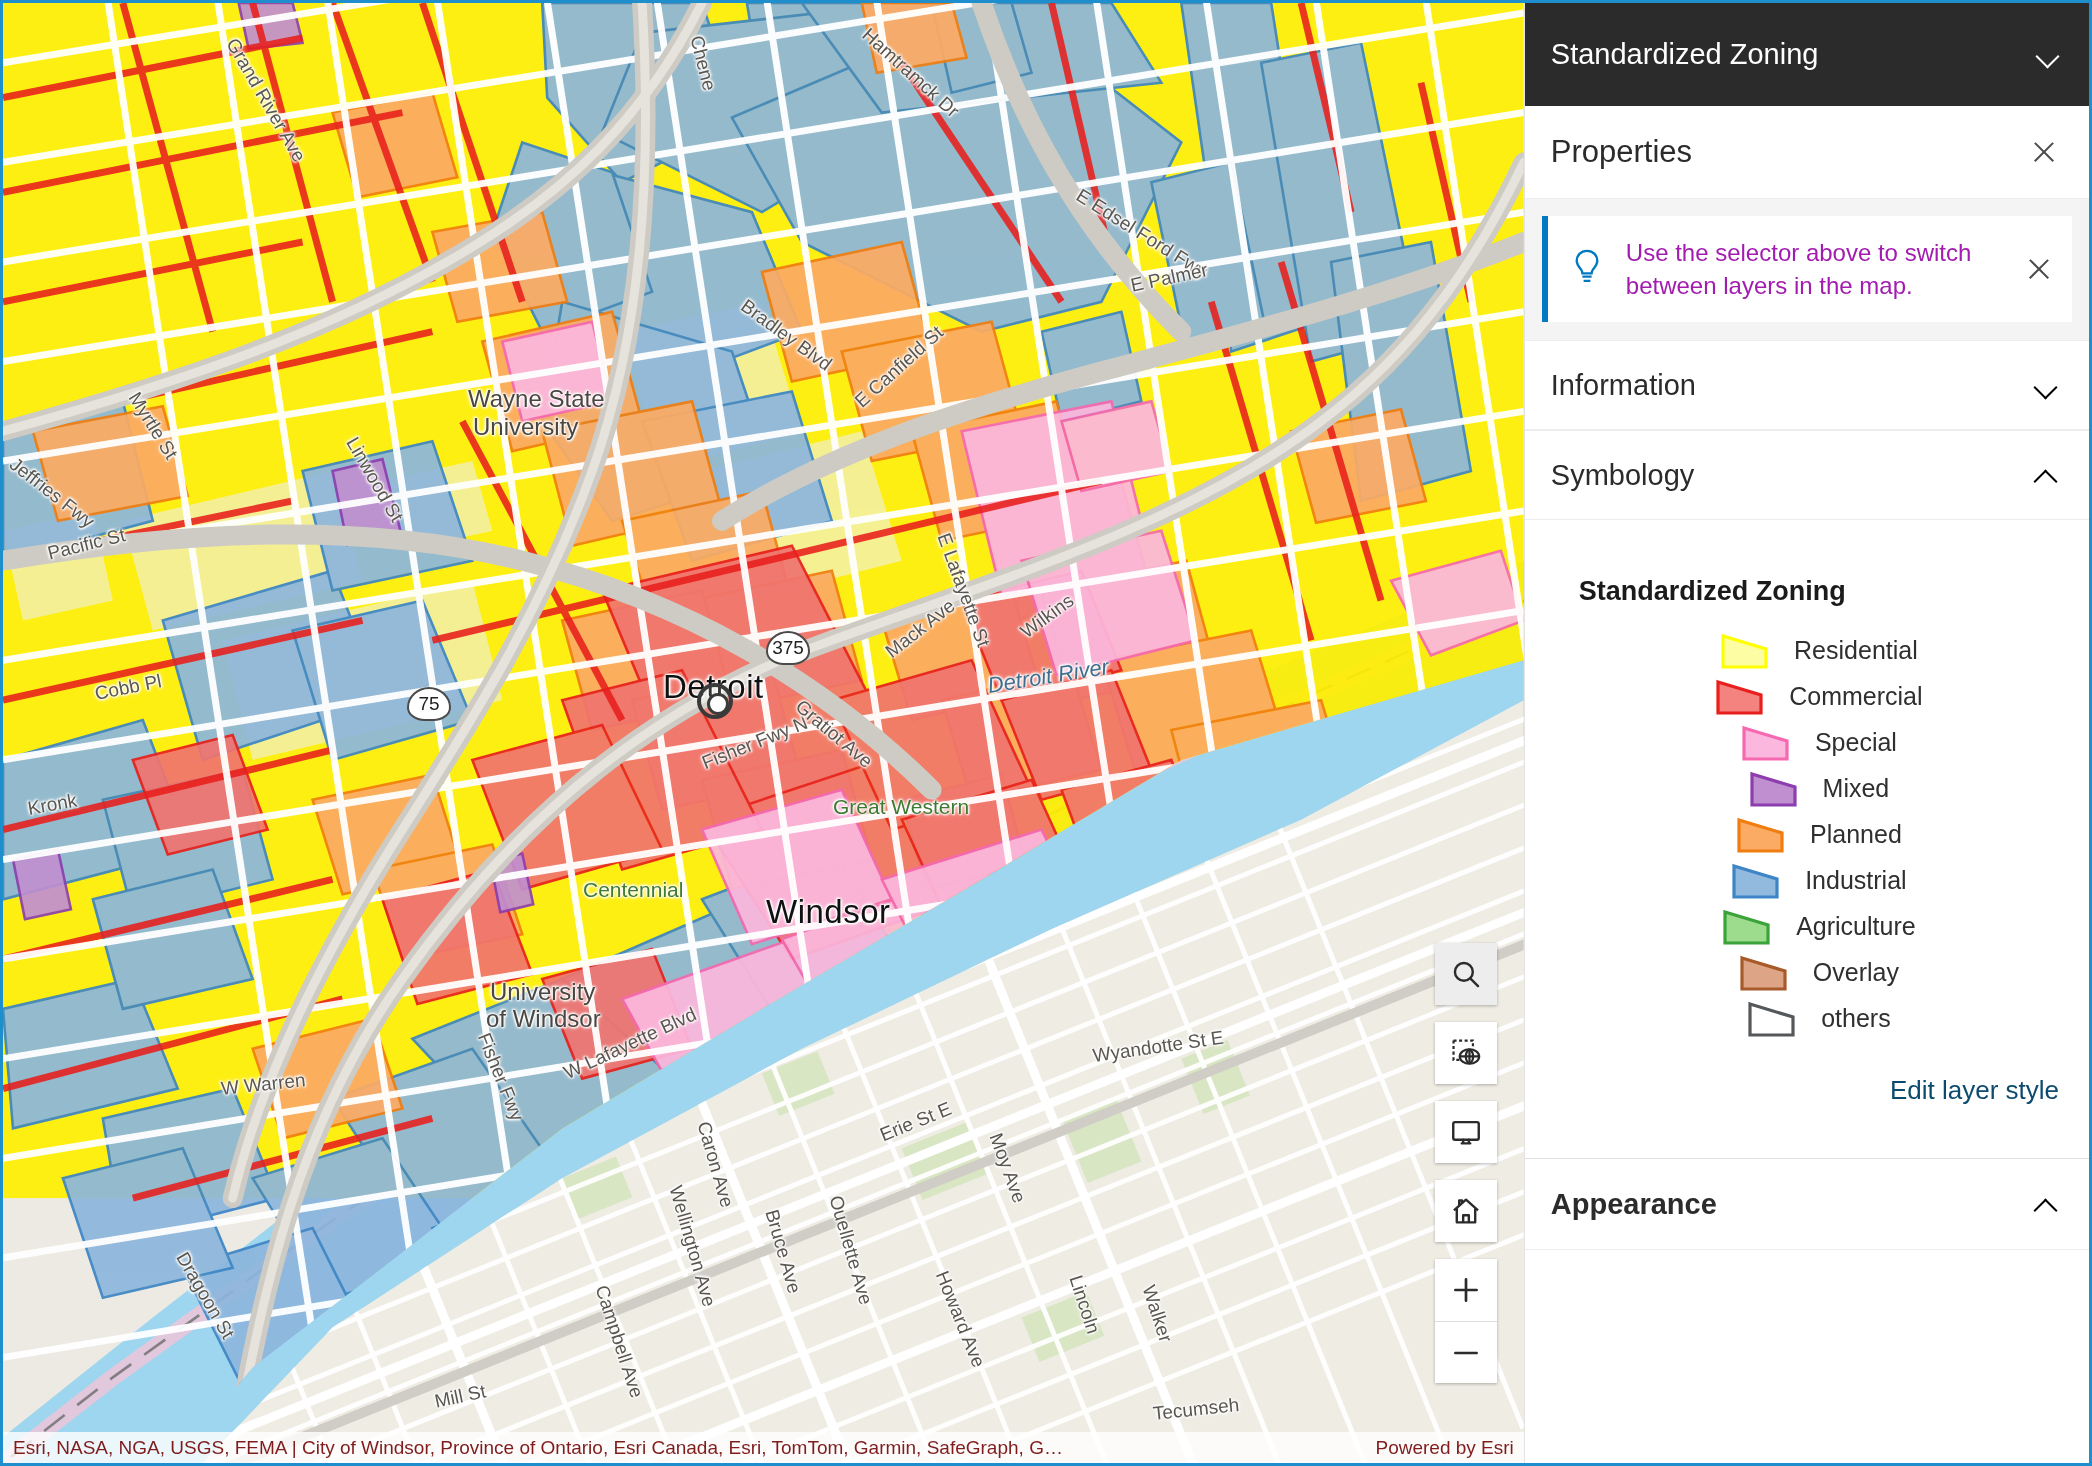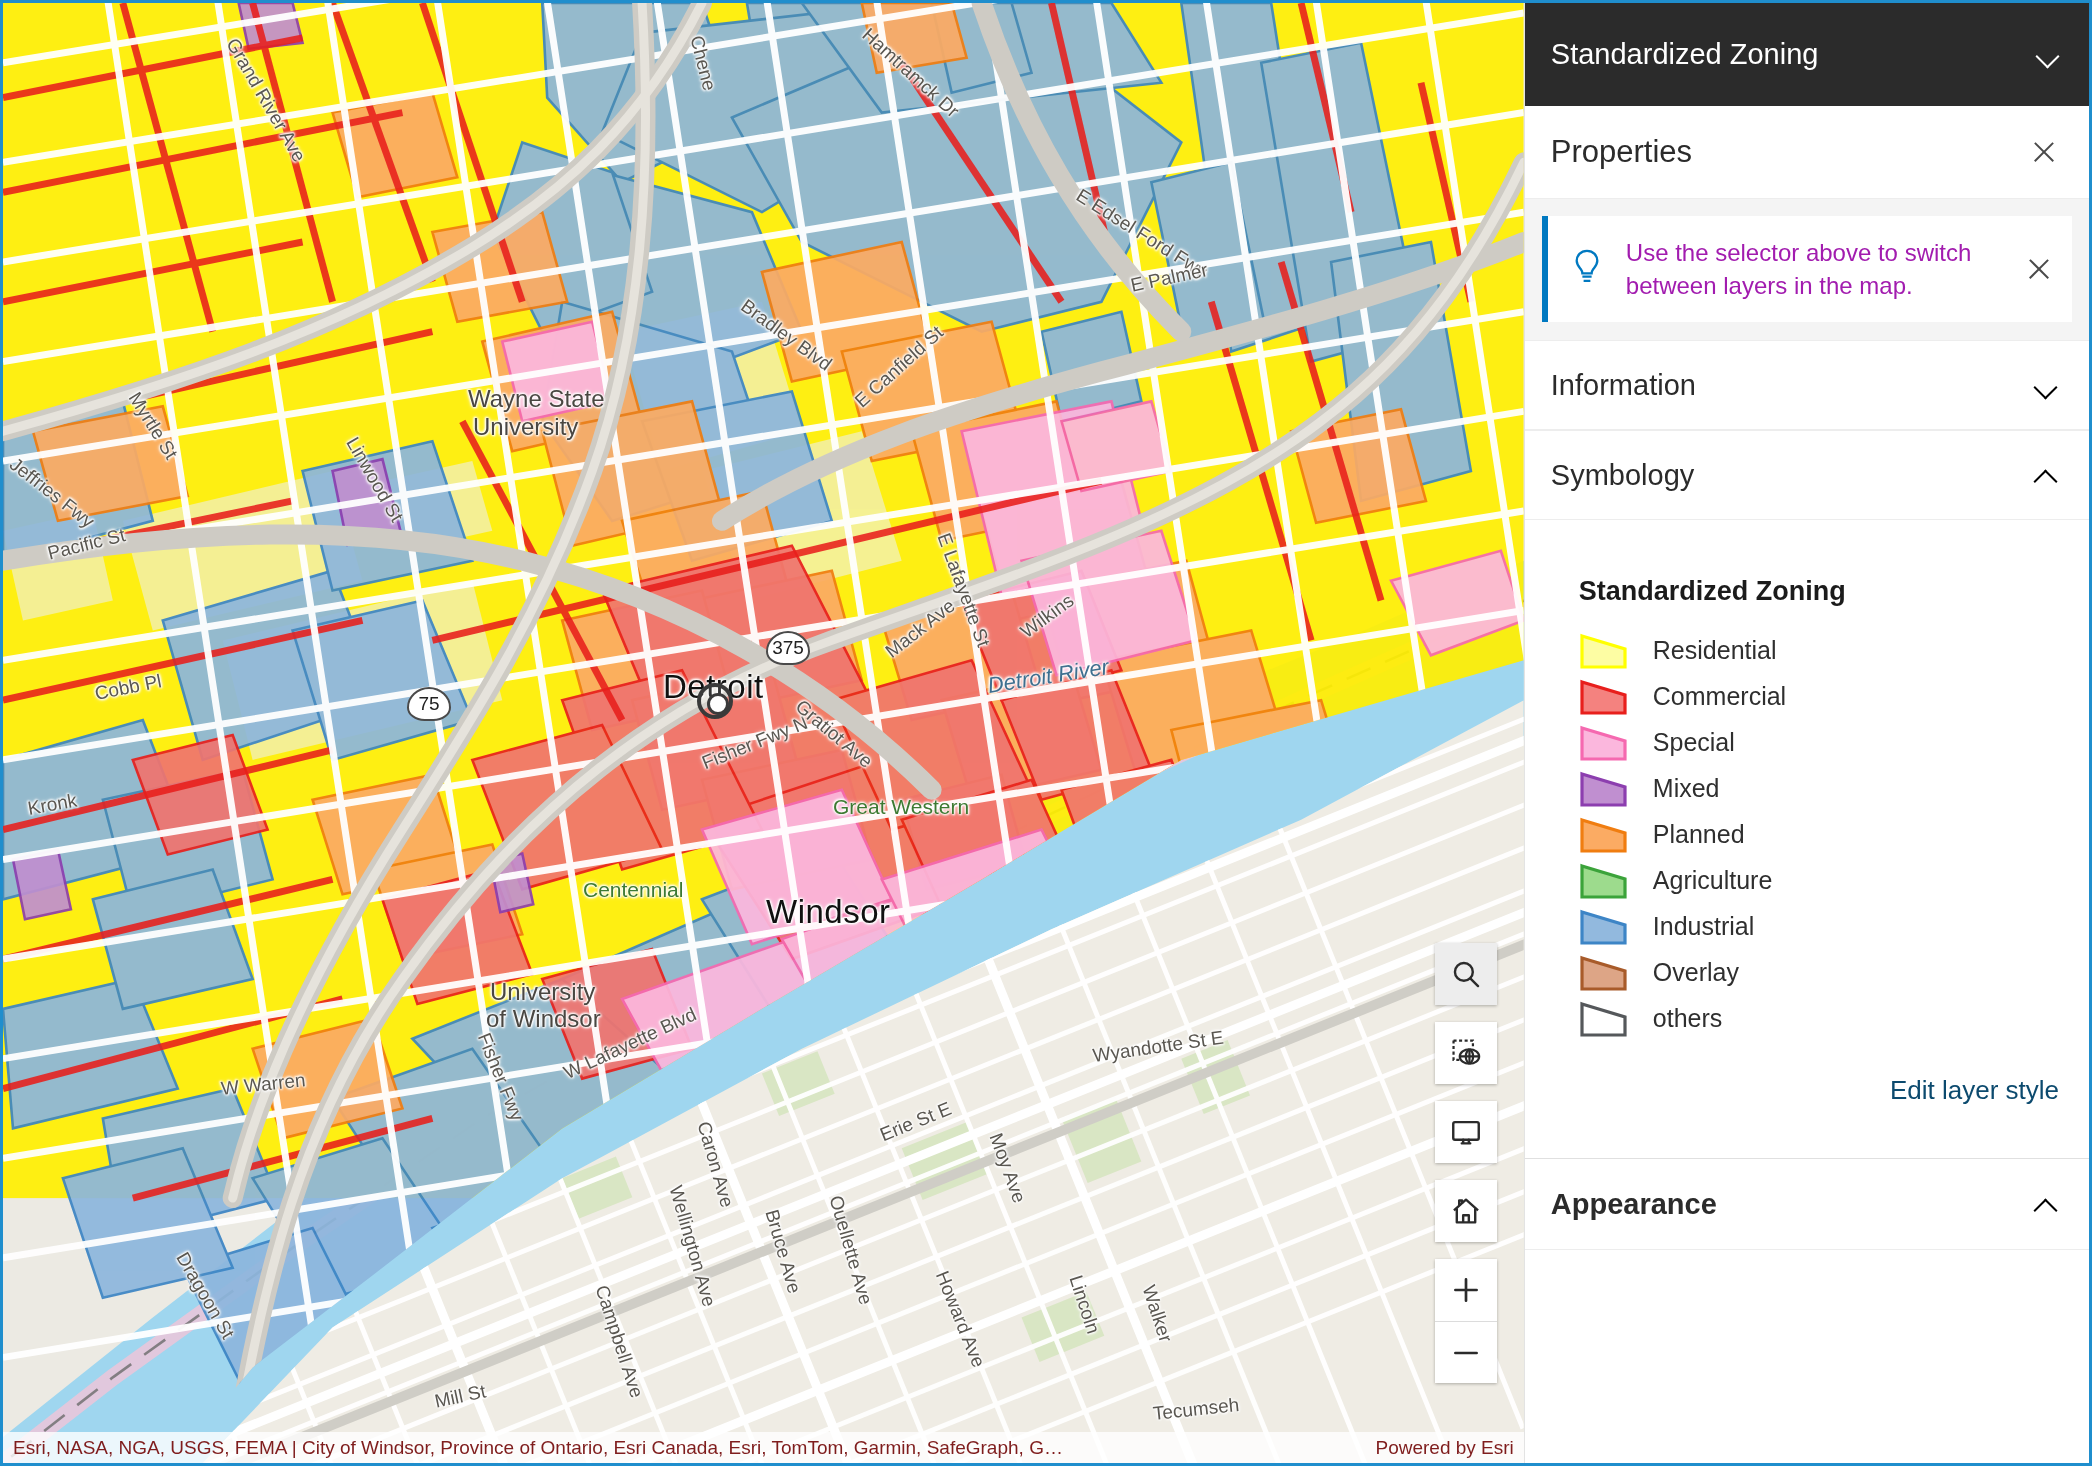--- a/index.html
+++ b/index.html
@@ -195,21 +195,21 @@
     width: 62px; height: 32px; border-radius: 16px;
     background: #0079c1; position: relative; cursor: pointer; flex: 0 0 auto;
   }
   .toggle .knob {
     position: absolute; top: 3px; right: 3px;
     width: 26px; height: 26px; border-radius: 50%; background: #fff;
   }
 
   .legend { padding: 34px 0 0 28px; }
   .legend-title { font-size: 27px; font-weight: bold; color: #1b1b1b; margin-bottom: 20px; }
-  .legend-item { display: flex; align-items: center; height: 46px; }
+  .legend-item { display: flex; align-items: center; height: 46px; justify-content: center; }
   .legend-swatch { width: 52px; height: 40px; flex: 0 0 auto; margin-right: 22px; }
   .legend-swatch svg { display: block; }
   .legend-label { font-size: 25px; color: #2f2f2f; }
 
   .edit-style {
     text-align: right;
     margin: 34px 0 40px 0;
     font-size: 26px;
     color: #0c4a6e;
     cursor: pointer;
@@ -651,32 +651,32 @@
                 <span class="legend-swatch">
                   <svg width="52" height="40" viewBox="0 0 52 40">
                     <path d="M3,6 L46,19 L46,37 L3,37 Z" fill="#fbab63" stroke="#f07d10" stroke-width="3.2" stroke-linejoin="miter"></path>
                   </svg>
                 </span>
                 <span class="legend-label">Planned</span>
               </div>
               <div class="legend-item">
                 <span class="legend-swatch">
                   <svg width="52" height="40" viewBox="0 0 52 40">
+                    <path d="M3,6 L46,19 L46,37 L3,37 Z" fill="#92b9de" stroke="#3d85c6" stroke-width="3.2" stroke-linejoin="miter"></path>
+                  </svg>
+                </span>
+                <span class="legend-label">Industrial</span>
+              </div>
+              <div class="legend-item">
+                <span class="legend-swatch">
+                  <svg width="52" height="40" viewBox="0 0 52 40">
                     <path d="M3,6 L46,19 L46,37 L3,37 Z" fill="#9ddb8d" stroke="#3ba33a" stroke-width="3.2" stroke-linejoin="miter"></path>
                   </svg>
                 </span>
                 <span class="legend-label">Agriculture</span>
-              </div>
-              <div class="legend-item">
-                <span class="legend-swatch">
-                  <svg width="52" height="40" viewBox="0 0 52 40">
-                    <path d="M3,6 L46,19 L46,37 L3,37 Z" fill="#92b9de" stroke="#3d85c6" stroke-width="3.2" stroke-linejoin="miter"></path>
-                  </svg>
-                </span>
-                <span class="legend-label">Industrial</span>
               </div>
               <div class="legend-item">
                 <span class="legend-swatch">
                   <svg width="52" height="40" viewBox="0 0 52 40">
                     <path d="M3,6 L46,19 L46,37 L3,37 Z" fill="#dda586" stroke="#a85b2a" stroke-width="3.2" stroke-linejoin="miter"></path>
                   </svg>
                 </span>
                 <span class="legend-label">Overlay</span>
               </div>
               <div class="legend-item">

